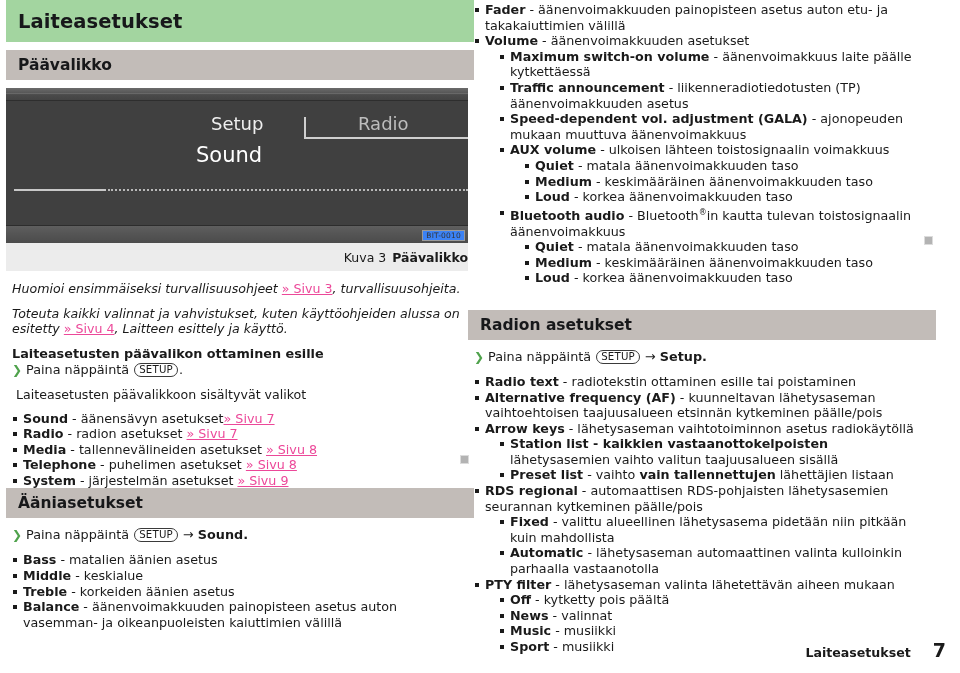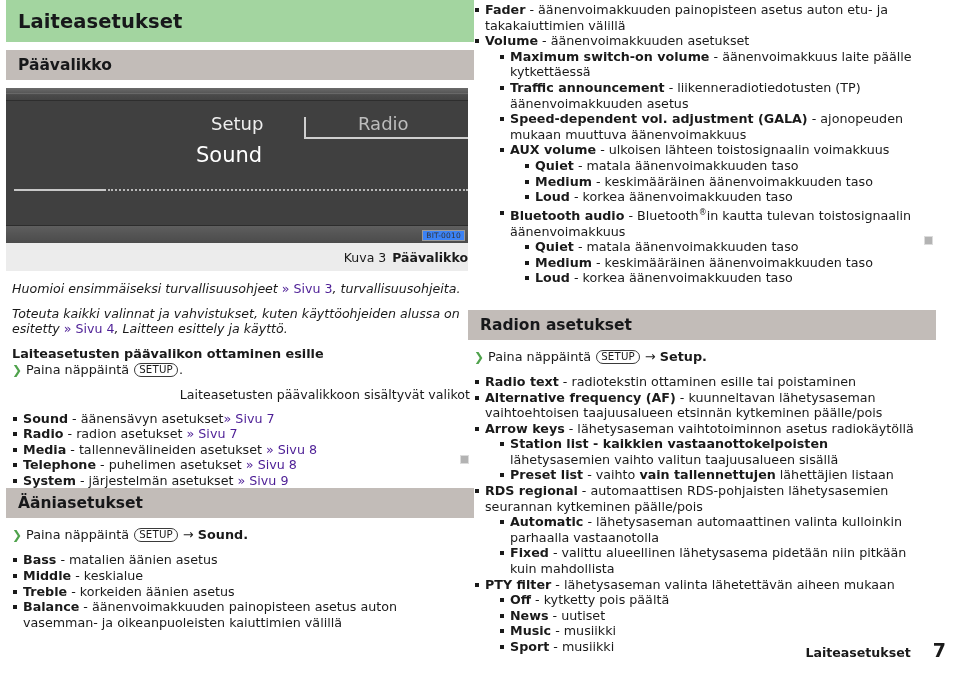--- a/index.html
+++ b/index.html
@@ -136,24 +136,23 @@
   p.note {
     font-style: italic;
     font-size: 12.6px;
     line-height: 15.5px;
     margin: 0 0 9px 0;
   }
   p.plain {
     font-size: 12.6px;
     line-height: 15.5px;
     margin: 0 0 8px 4px;
-    text-align: right;
   }
   .bold { font-weight: bold; }
-  .ref { color: #4c1d95; font-style: normal; }
+  .ref { color: #ec4899; font-style: normal; text-decoration: underline; }
   .hdr-bold {
     font-size: 12.8px; font-weight: bold; margin: 0 0 1px 0; line-height: 15.5px;
   }
 
   
   .step {
     display: flex;
     align-items: flex-start;
     font-size: 12.8px;
     line-height: 16px;
@@ -366,28 +365,28 @@
           <li><span class="itemname">Radio text</span><span> - radiotekstin ottaminen esille tai poistaminen</span></li>
           <li><span class="itemname">Alternative frequency (AF)</span><span> - kuunneltavan lähetysaseman vaihtoehtoisen taajuusalueen etsinnän kytkeminen päälle/pois</span></li>
           <li><span class="itemname">Arrow keys</span><span> - lähetysaseman vaihtotoiminnon asetus radiokäytöllä</span>
             <ul class="l2">
               <li><span class="itemname">Station list</span><span class="bold"> - kaikkien vastaanottokelpoisten</span><span> lähetysasemien vaihto valitun taajuusalueen sisällä</span></li>
               <li><span class="itemname">Preset list</span><span> - vaihto </span><span class="bold">vain tallennettujen</span><span> lähettäjien listaan</span></li>
             </ul>
           </li>
           <li><span class="itemname">RDS regional</span><span> - automaattisen RDS-pohjaisten lähetysasemien seurannan kytkeminen päälle/pois</span>
             <ul class="l2">
+              <li><span class="itemname">Fixed</span><span> - valittu alueellinen lähetysasema pidetään niin pitkään kuin mahdollista</span></li>
               <li><span class="itemname">Automatic</span><span> - lähetysaseman automaattinen valinta kulloinkin parhaalla vastaanotolla</span></li>
-              <li><span class="itemname">Fixed</span><span> - valittu alueellinen lähetysasema pidetään niin pitkään kuin mahdollista</span></li>
             </ul>
           </li>
           <li><span class="itemname">PTY filter</span><span> - lähetysaseman valinta lähetettävän aiheen mukaan</span>
             <ul class="l2">
               <li><span class="itemname">Off</span><span> - kytketty pois päältä</span></li>
-              <li><span class="itemname">News</span><span> - uutiset</span></li>
+              <li><span class="itemname">News</span><span> - valinnat</span></li>
               <li><span class="itemname">Music</span><span> - musiikki</span></li>
               <li><span class="itemname">Sport</span><span> - musiikki</span></li>
             </ul>
           </li>
         </ul>
       </div>
     </div>
 
     <div class="sq-marker" style="left:456px; top:236px;"></div>
 

